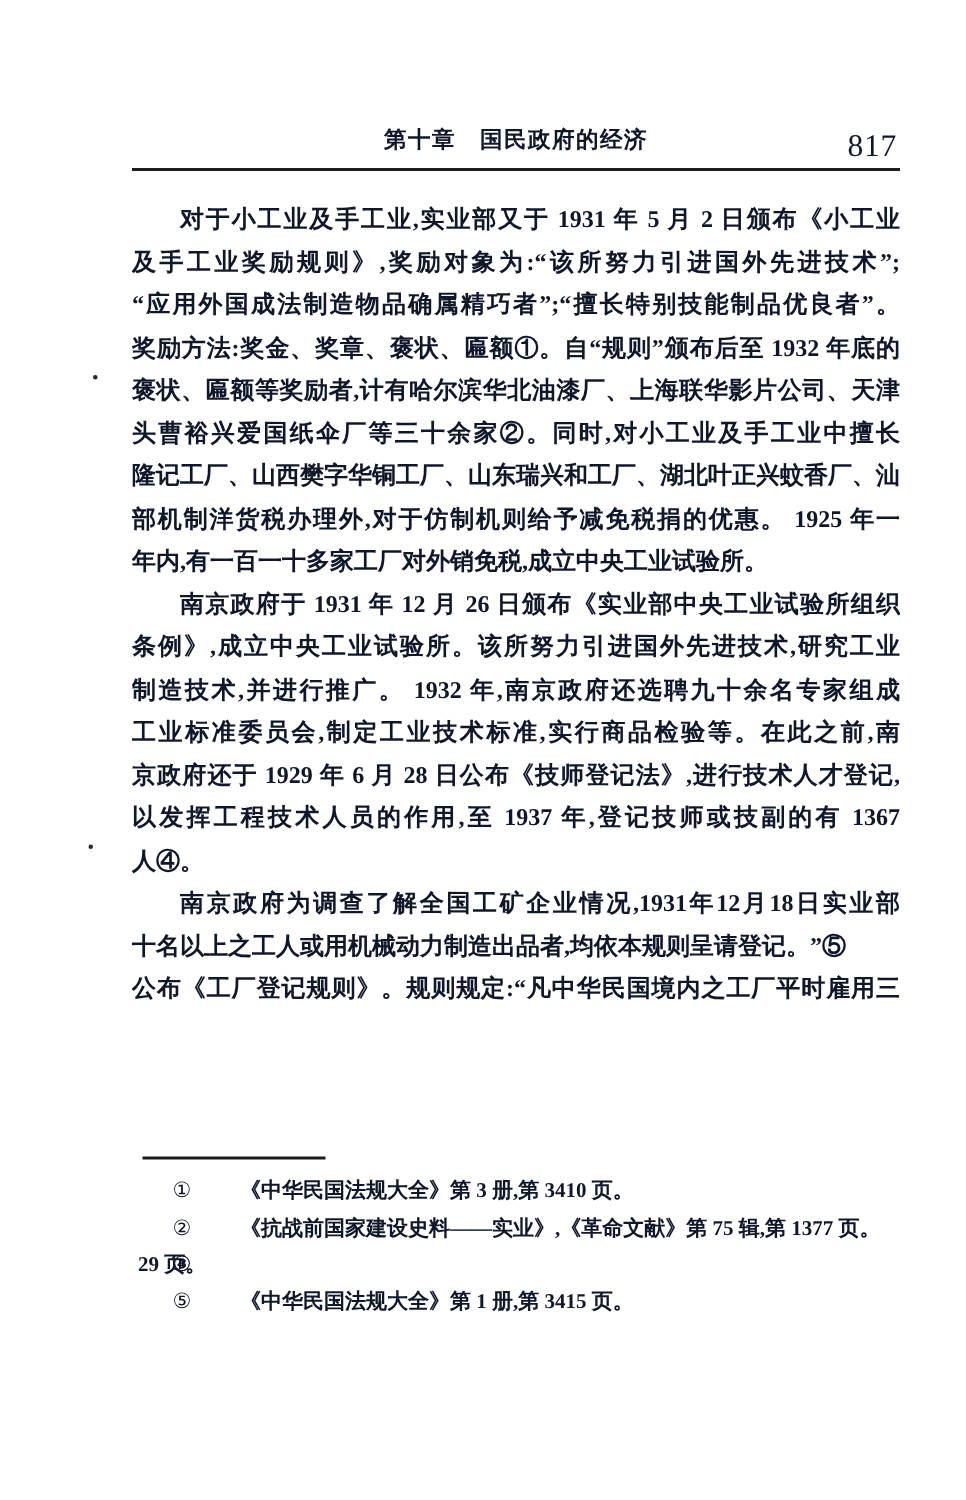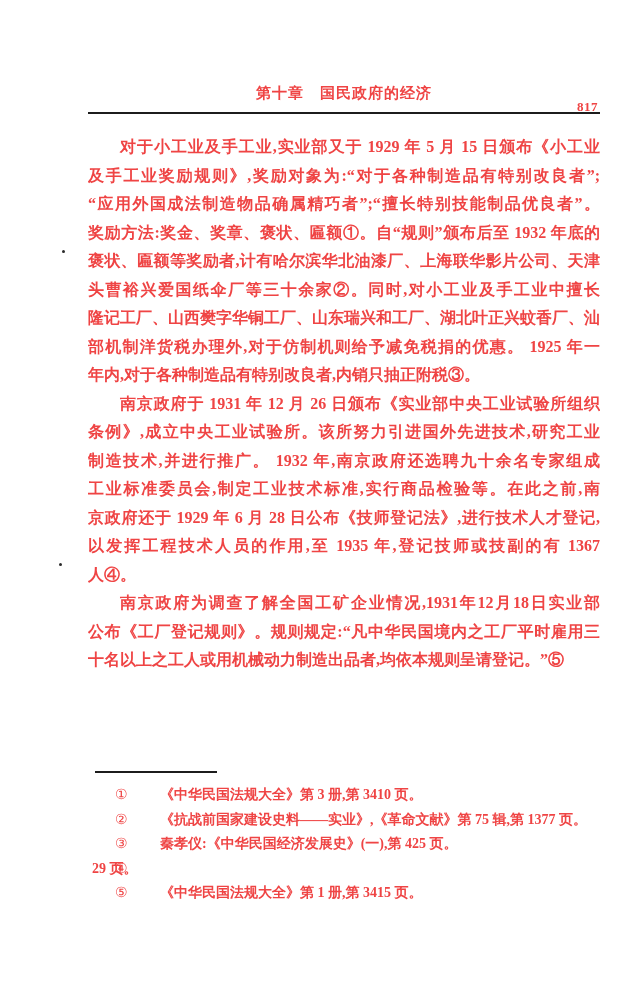--- a/index.html
+++ b/index.html
@@ -5,21 +5,21 @@
   html, body {
     margin: 0;
     padding: 0;
     background: #ffffff;
   }
   .page {
     position: relative;
     width: 644px;
     height: 1000px;
     background: #ffffff;
-    color: #ef4444;
+    color: #0f172a;
     font-family: "Liberation Serif", "DejaVu Serif", serif;
     overflow: hidden;
   }
   .content {
     position: absolute;
     left: 88px;
     top: 0;
     width: 512px;
   }
   
@@ -33,24 +33,23 @@
   .chapter-title {
     text-align: center;
     font-size: 15px;
     font-weight: bold;
     letter-spacing: 1px;
     white-space: nowrap;
   }
   .page-number {
     position: absolute;
     right: 2px;
-    top: 15px;
-    font-size: 13px;
+    top: 1px;
+    font-size: 21px;
     letter-spacing: 0.5px;
-    font-weight: bold;
   }
   .header-rule {
     position: absolute;
     top: 112px;
     left: 0;
     width: 100%;
     height: 2px;
     background: #1c1c1c;
   }
   
@@ -119,47 +118,47 @@
   <div class="content">
 
     <div class="page-header">
       <div class="chapter-title">第十章　国民政府的经济</div>
       <div class="page-number">817</div>
     </div>
 
     <div class="header-rule"></div>
 
     <div class="body-text" id="body-text">
-        <div class="line first">对于小工业及手工业,实业部又于 1929 年 5 月 15 日颁布《小工业</div>
-        <div class="line">及手工业奖励规则》,奖励对象为:“对于各种制造品有特别改良者”;</div>
+        <div class="line first">对于小工业及手工业,实业部又于 1931 年 5 月 2 日颁布《小工业</div>
+        <div class="line">及手工业奖励规则》,奖励对象为:“该所努力引进国外先进技术”;</div>
         <div class="line">“应用外国成法制造物品确属精巧者”;“擅长特别技能制品优良者”。</div>
         <div class="line">奖励方法:奖金、奖章、褒状、匾额①。自“规则”颁布后至 1932 年底的</div>
         <div class="line">褒状、匾额等奖励者,计有哈尔滨华北油漆厂、上海联华影片公司、天津</div>
         <div class="line">头曹裕兴爱国纸伞厂等三十余家②。同时,对小工业及手工业中擅长</div>
         <div class="line">隆记工厂、山西樊字华铜工厂、山东瑞兴和工厂、湖北叶正兴蚊香厂、汕</div>
         <div class="line">部机制洋货税办理外,对于仿制机则给予减免税捐的优惠。 1925 年一</div>
-        <div class="line last">年内,对于各种制造品有特别改良者,内销只抽正附税③。</div>
+        <div class="line last">年内,有一百一十多家工厂对外销免税,成立中央工业试验所。</div>
         <div class="line first">南京政府于 1931 年 12 月 26 日颁布《实业部中央工业试验所组织</div>
         <div class="line">条例》,成立中央工业试验所。该所努力引进国外先进技术,研究工业</div>
         <div class="line">制造技术,并进行推广。 1932 年,南京政府还选聘九十余名专家组成</div>
         <div class="line">工业标准委员会,制定工业技术标准,实行商品检验等。在此之前,南</div>
         <div class="line">京政府还于 1929 年 6 月 28 日公布《技师登记法》,进行技术人才登记,</div>
-        <div class="line">以发挥工程技术人员的作用,至 1935 年,登记技师或技副的有 1367</div>
+        <div class="line">以发挥工程技术人员的作用,至 1937 年,登记技师或技副的有 1367</div>
         <div class="line last">人④。</div>
         <div class="line first">南京政府为调查了解全国工矿企业情况,1931年12月18日实业部</div>
+        <div class="line last">十名以上之工人或用机械动力制造出品者,均依本规则呈请登记。”⑤</div>
         <div class="line">公布《工厂登记规则》。规则规定:“凡中华民国境内之工厂平时雇用三</div>
-        <div class="line last">十名以上之工人或用机械动力制造出品者,均依本规则呈请登记。”⑤</div>
       </div>
 
     <div class="fn-rule"></div>
 
     <div class="footnotes" id="footnotes">
         <div class="fn-line"><span class="fn-marker">①</span><span class="fn-text">《中华民国法规大全》第 3 册,第 3410 页。</span></div>
         <div class="fn-line"><span class="fn-marker">②</span><span class="fn-text">《抗战前国家建设史料——实业》,《革命文献》第 75 辑,第 1377 页。</span></div>
-        <div class="fn-line"><span class="fn-marker">③</span><span class="fn-text">秦孝仪:《中华民国经济发展史》(一),第 425 页。</span></div>
+        <div class="fn-line"><span class="fn-marker">③</span></div>
         <div class="fn-line"><span class="fn-marker">④</span></div>
         <div class="fn-line fn-cont">29 页。</div>
         <div class="fn-line"><span class="fn-marker">⑤</span><span class="fn-text">《中华民国法规大全》第 1 册,第 3415 页。</span></div>
       </div>
 
   </div>
 
   <div class="speck speck-1"></div>
   <div class="speck speck-2"></div>
 </div>

